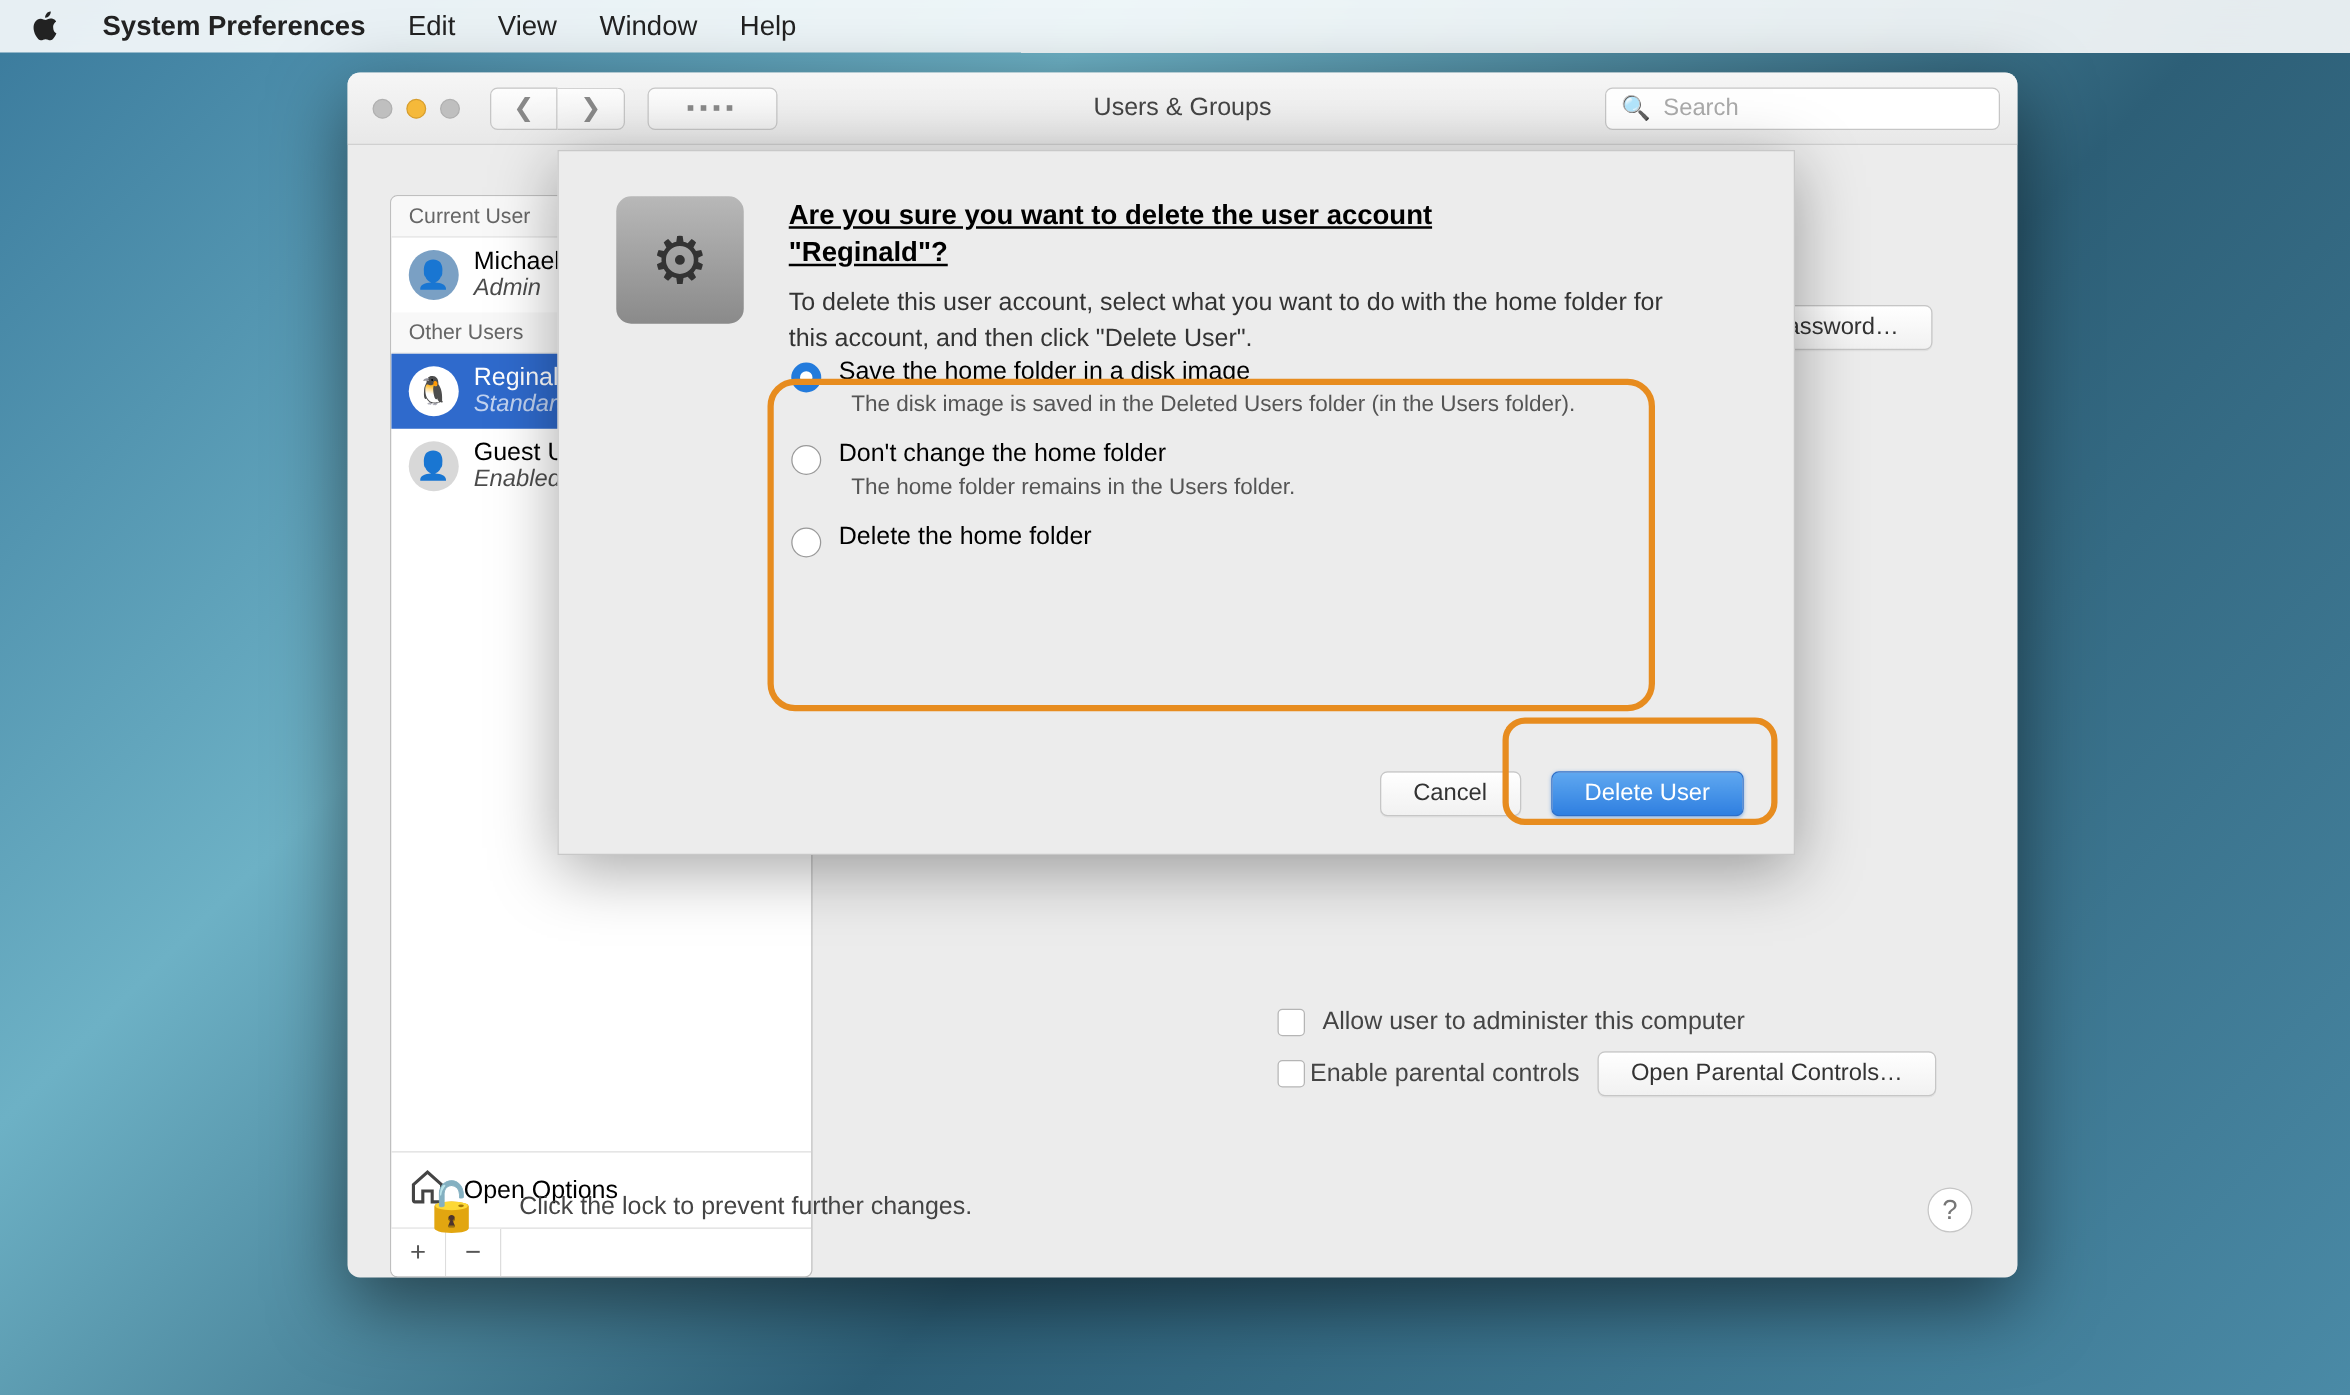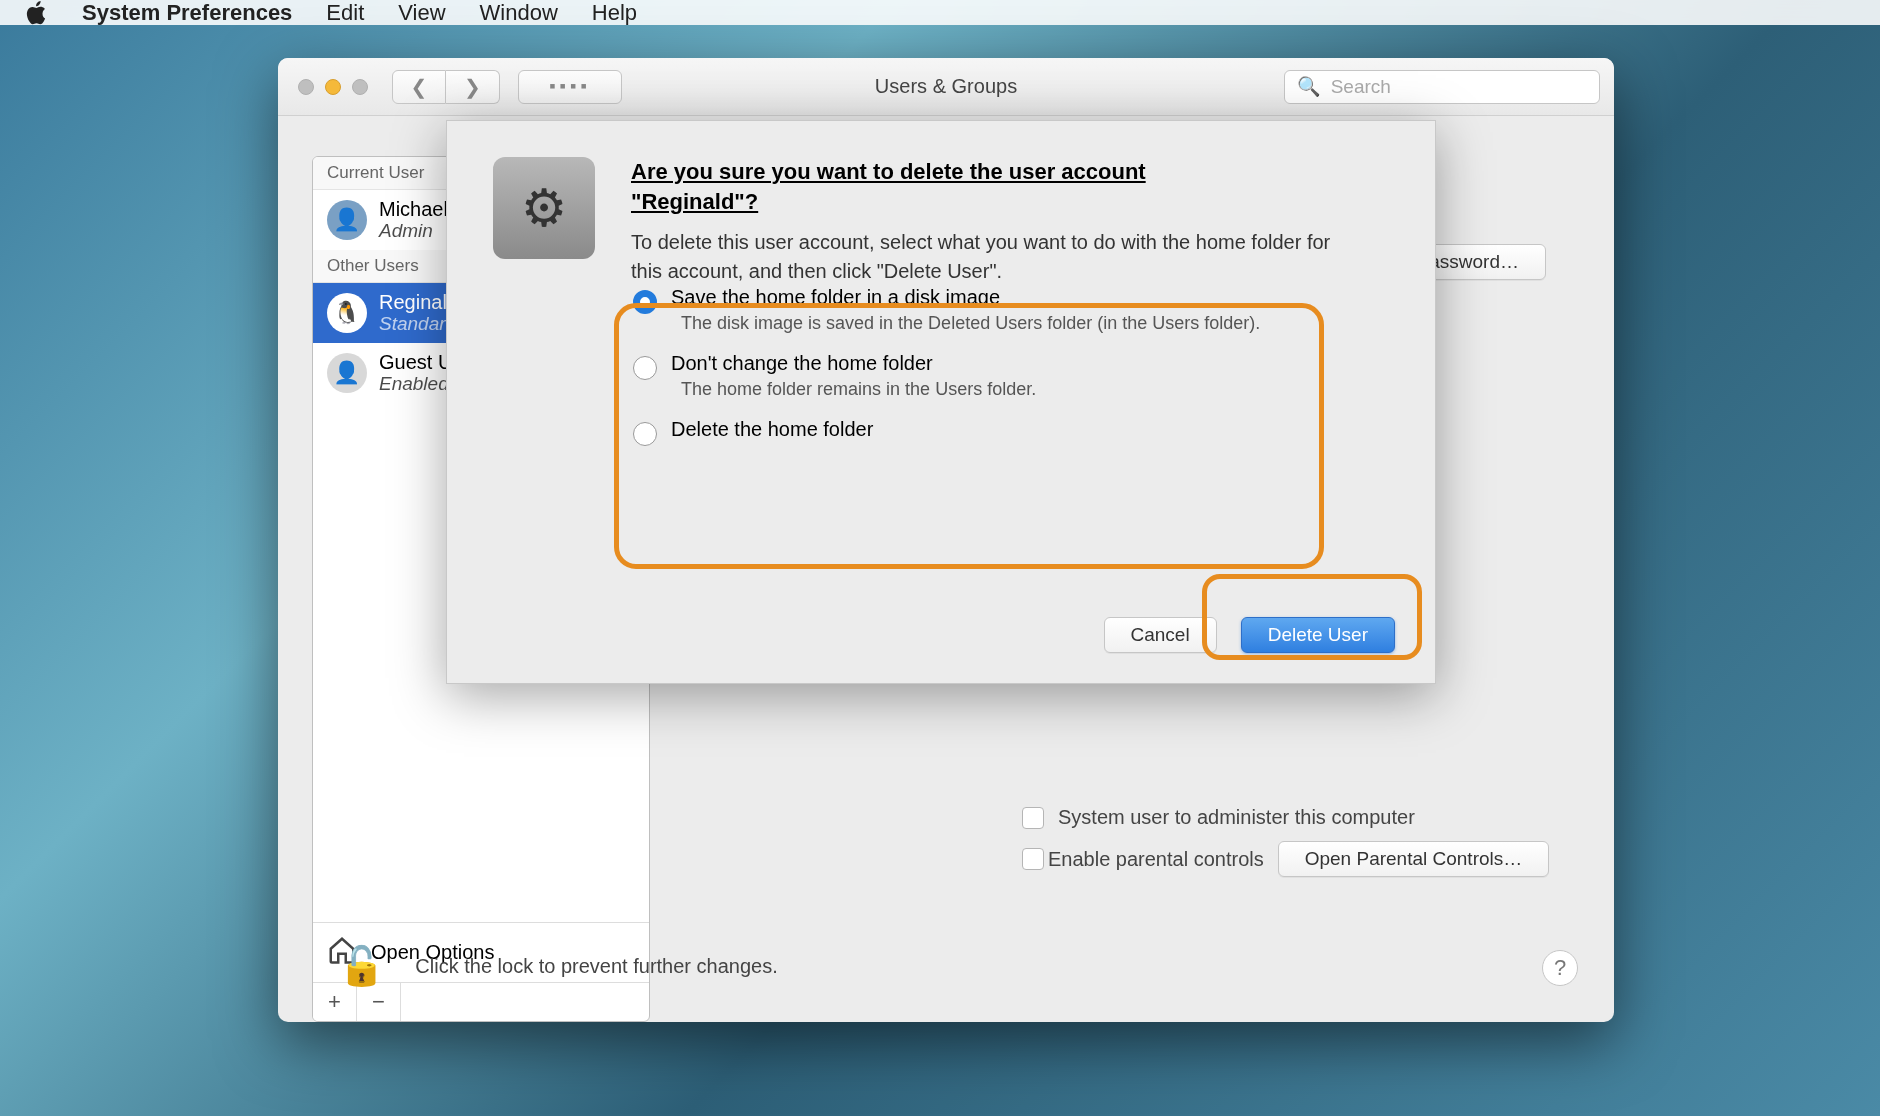--- a/index.html
+++ b/index.html
@@ -1,19 +1,19 @@
 <!DOCTYPE html>
 <html><head>
 <meta charset="utf-8">
 <style>
 * { margin: 0; padding: 0; box-sizing: border-box; font-family: -apple-system, "Helvetica Neue", Helvetica, Arial, sans-serif; }
 html, body { width: 1880px; height: 1116px; overflow: hidden; }
 body { background: linear-gradient(135deg, #3a7a9c 0%, #6db1c5 30%, #2d5f77 60%, #4a8aa6 100%); }
 
-.menubar { position: absolute; top: 0; left: 0; right: 0; height: 25px; background: rgba(255,255,255,0.88); display: flex; align-items: center; padding: 12px 24px; gap: 34px; font-size: 22px; color: #222; backdrop-filter: blur(10px); }
+.menubar { position: absolute; top: 0; left: 0; right: 0; height: 42px; background: rgba(255,255,255,0.88); display: flex; align-items: center; padding: 12px 24px; gap: 34px; font-size: 22px; color: #222; backdrop-filter: blur(10px); }
 .menubar .apple { width: 24px; height: 24px; display: flex; align-items: center; justify-content: center; }
 .menubar .appname { font-weight: 700; }
 .menubar-item { cursor: default; }
 
 .window { position: absolute; left: 278px; top: 58px; width: 1336px; height: 964px; background: #ececec; border-radius: 10px; box-shadow: 0 20px 60px rgba(0,0,0,0.5); display: flex; flex-direction: column; overflow: hidden; }
 
 .titlebar { height: 58px; background: linear-gradient(#f6f6f6,#e8e8e8); border-bottom: 1px solid #d0d0d0; display: flex; align-items: center; position: relative; }
 .traffic { display: flex; gap: 11px; margin-left: 20px; }
 .traffic span { width: 16px; height: 16px; border-radius: 50%; display: block; }
 .traffic .close { background: #bfbfbf; border: 1px solid #b0b0b0; }
@@ -148,21 +148,21 @@
     <div class="detail">
       <div class="change-pwd">
         <button class="mac-btn">Change Password…</button>
       </div>
     </div>
   </div>
 
   <div class="detail-checks" style="position:absolute; left:744px; top:736px;">
     <div class="check-row">
       <span class="checkbox"></span>
-      <span>System user to administer this computer</span>
+      <span>Allow user to administer this computer</span>
     </div>
     <div class="check-row row2">
       <span class="checkbox"></span>
       <span>Enable parental controls</span>
       <button class="mac-btn" style="margin-left:10px">Open Parental Controls…</button>
     </div>
   </div>
 
   <div class="lock-row">
     <span style="font-size:38px">🔓</span>

